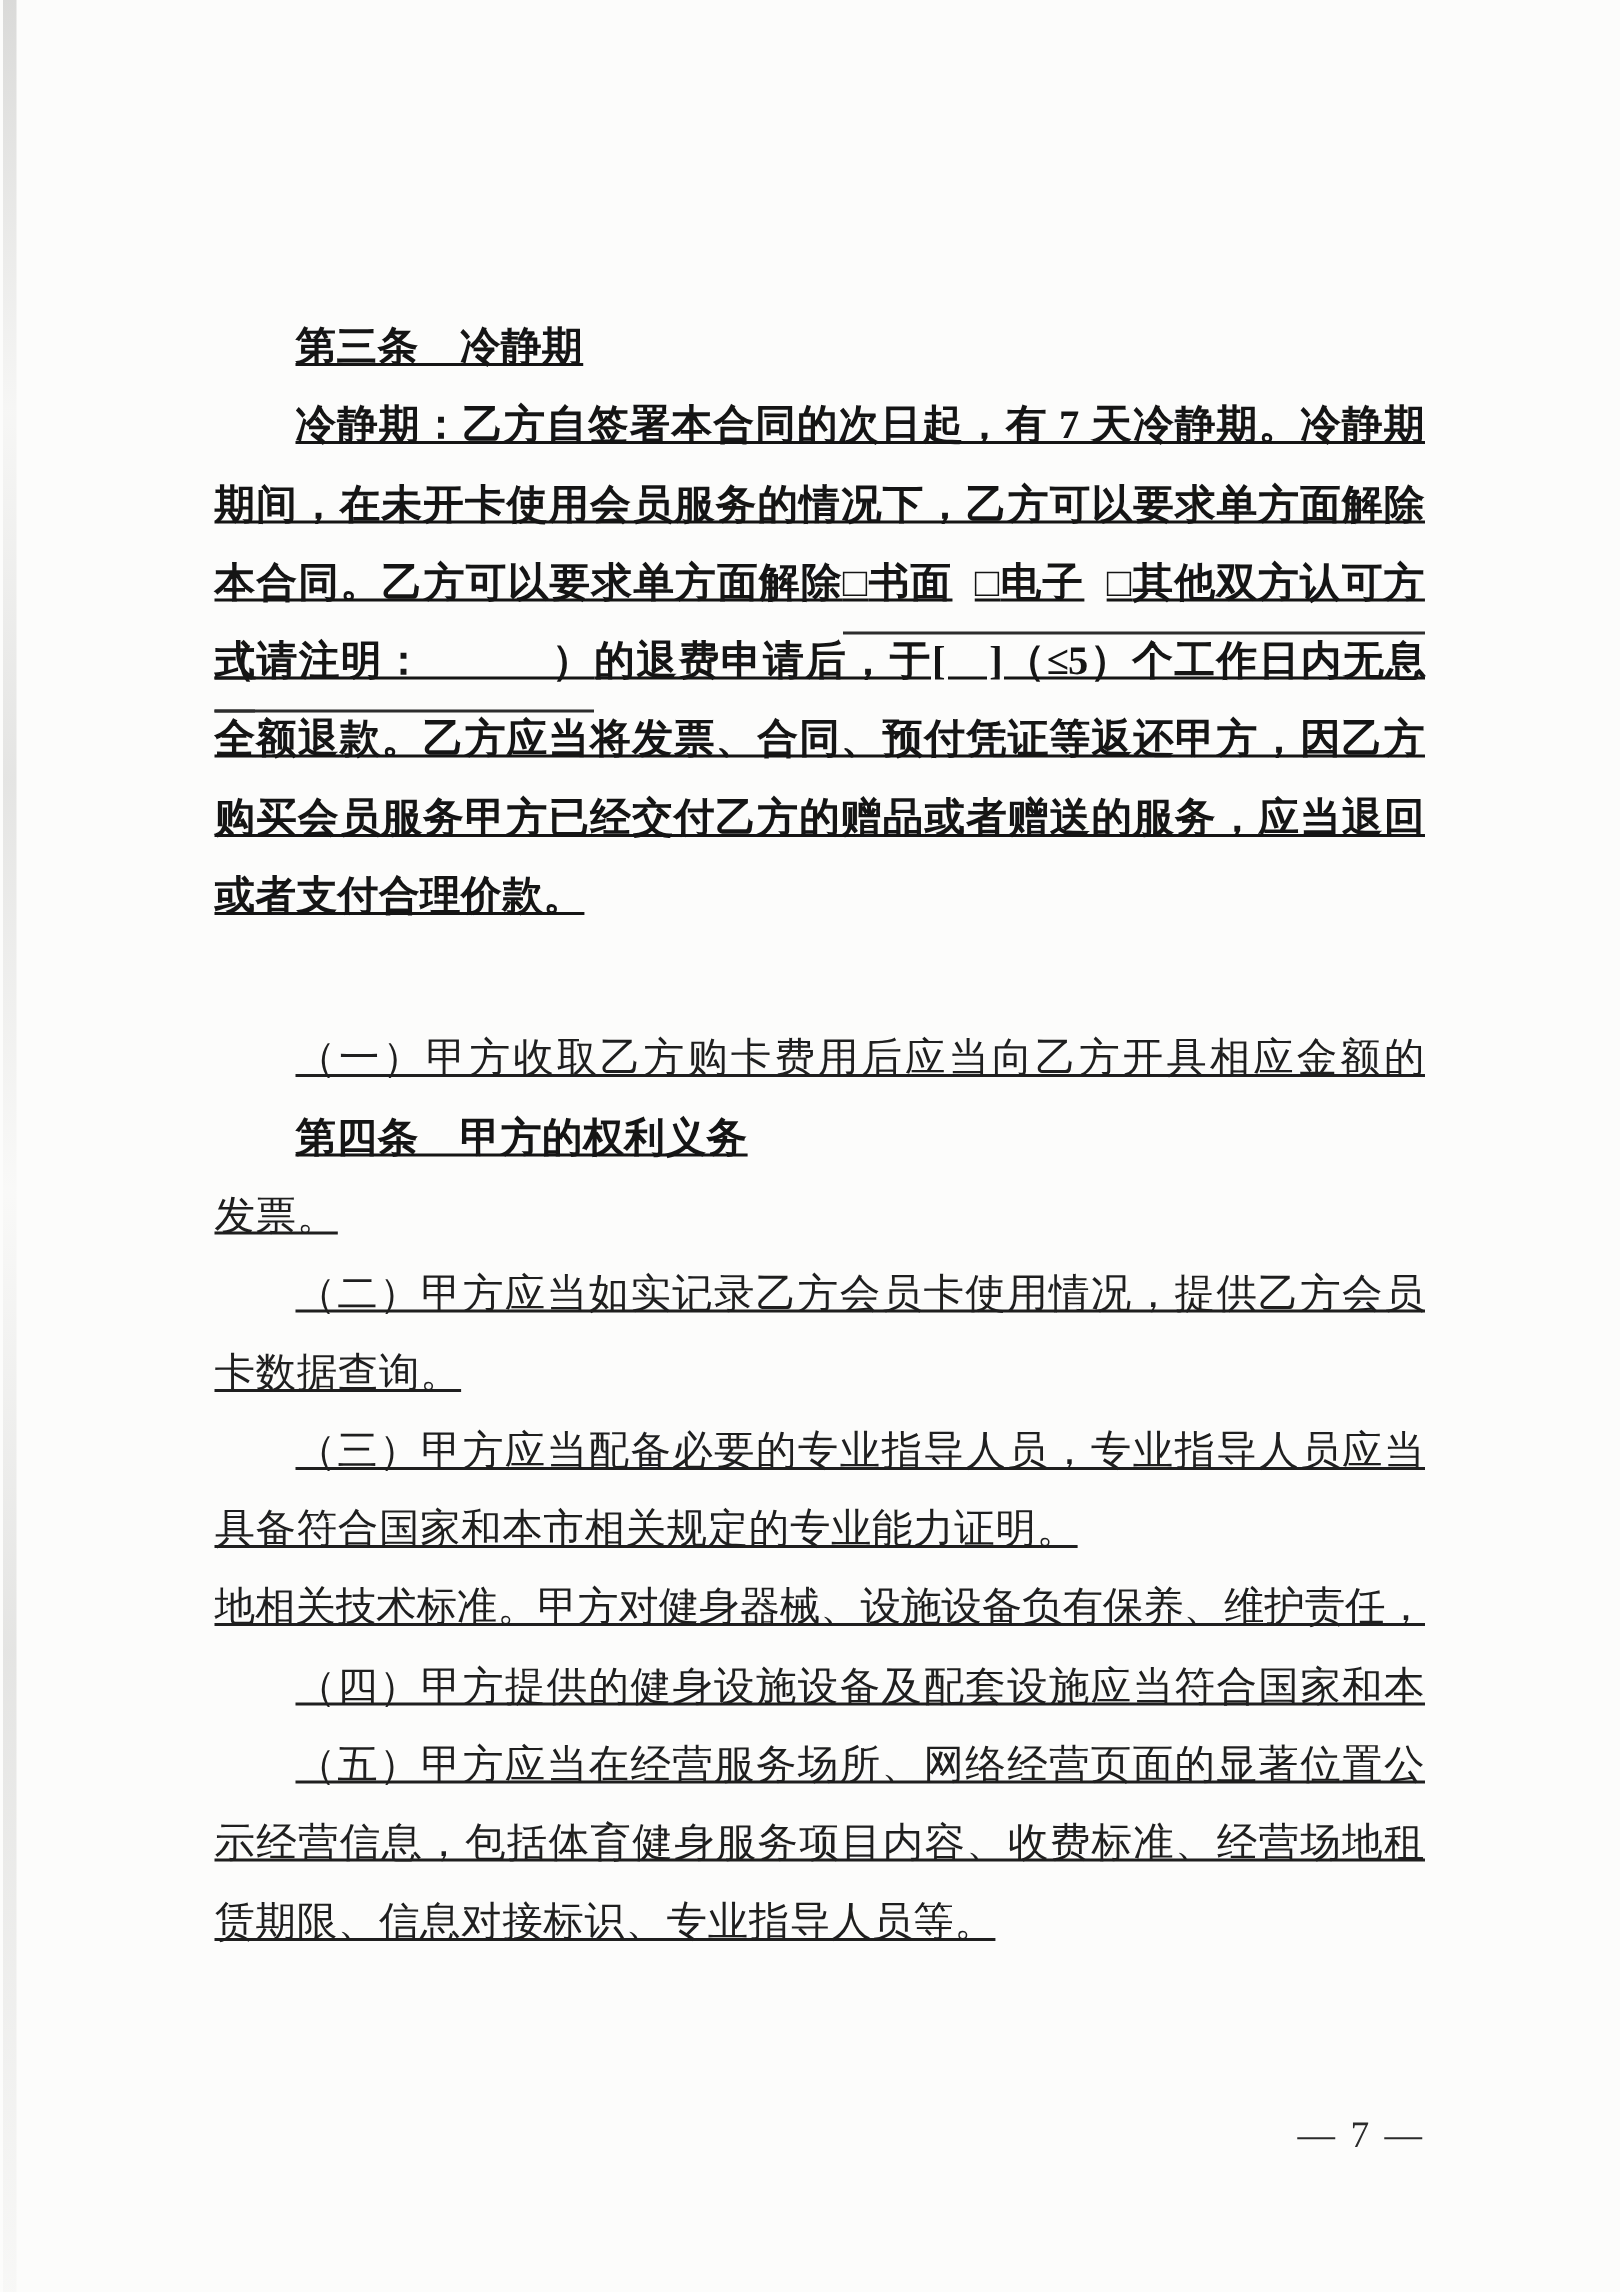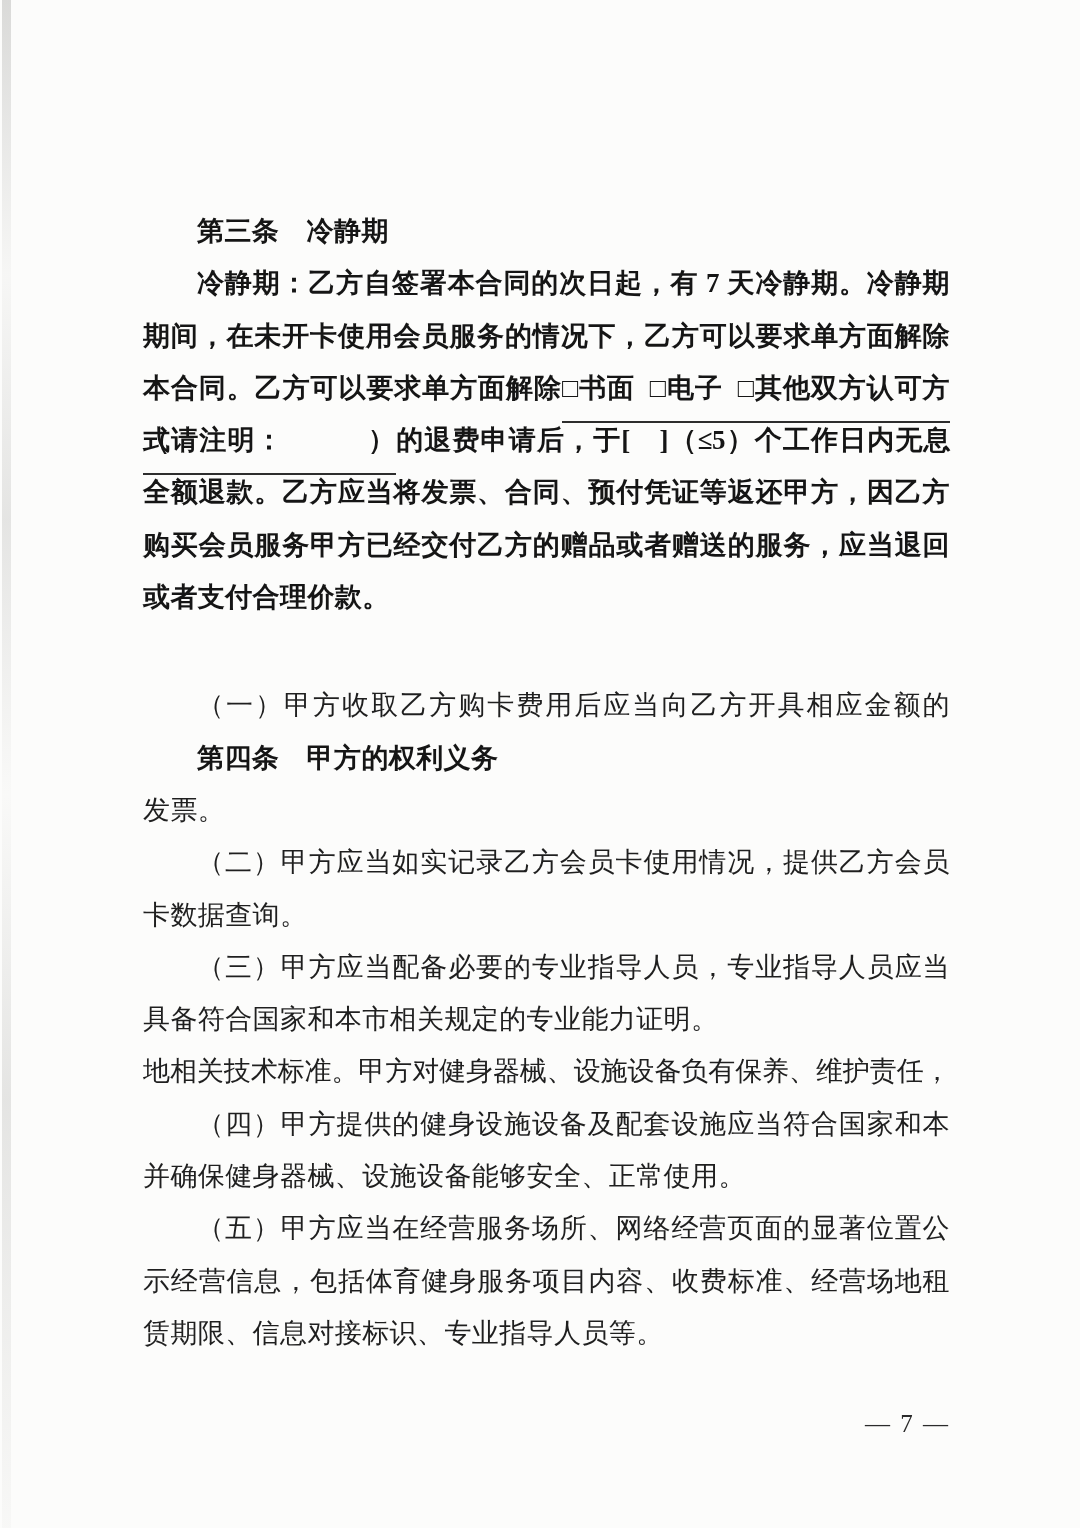--- a/index.html
+++ b/index.html
@@ -36,20 +36,21 @@
     left: 143px;
     width: 807px;
     top: 205px;
   }
   .line {
     height: 52.3px;
     line-height: 52.3px;
     font-size: 27px;
     letter-spacing: 0.4px;
     white-space: nowrap;
+    text-decoration: underline;
   }
   .fill {
     white-space: normal;
     text-align: justify;
     text-align-last: justify;
     text-justify: inter-character;
   }
   .indent { text-indent: 2em; }
   .bold { font-weight: bold; color: #151515; }
   .tight { letter-spacing: -0.6px; }
@@ -105,21 +106,20 @@
     <div class="line">发票。</div>
 
     <div class="line indent fill">（二）甲方应当如实记录乙方会员卡使用情况，提供乙方会员</div>
     <div class="line">卡数据查询。</div>
 
     <div class="line indent fill">（三）甲方应当配备必要的专业指导人员，专业指导人员应当</div>
     <div class="line">具备符合国家和本市相关规定的专业能力证明。</div>
 
     <div class="line fill tight">地相关技术标准。甲方对健身器械、设施设备负有保养、维护责任，</div>
     <div class="line indent fill">（四）甲方提供的健身设施设备及配套设施应当符合国家和本</div>
-    <div class="line">并确保健身器械、设施设备能够安全、正常使用。</div>
 
     <div class="line indent fill">（五）甲方应当在经营服务场所、网络经营页面的显著位置公</div>
     <div class="line fill">示经营信息，包括体育健身服务项目内容、收费标准、经营场地租</div>
     <div class="line">赁期限、信息对接标识、专业指导人员等。</div>
 
   </div>
 
   <div class="pagenum">— 7 —</div>
 </div>
 

